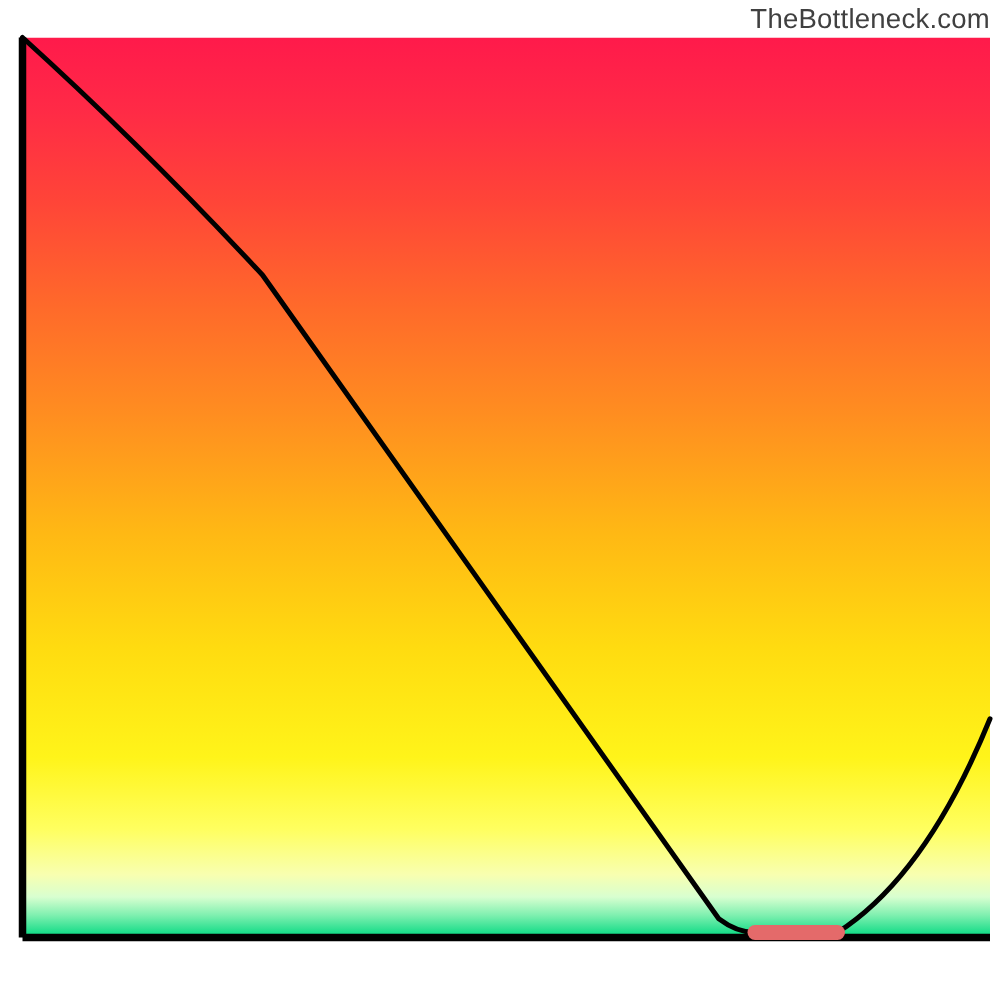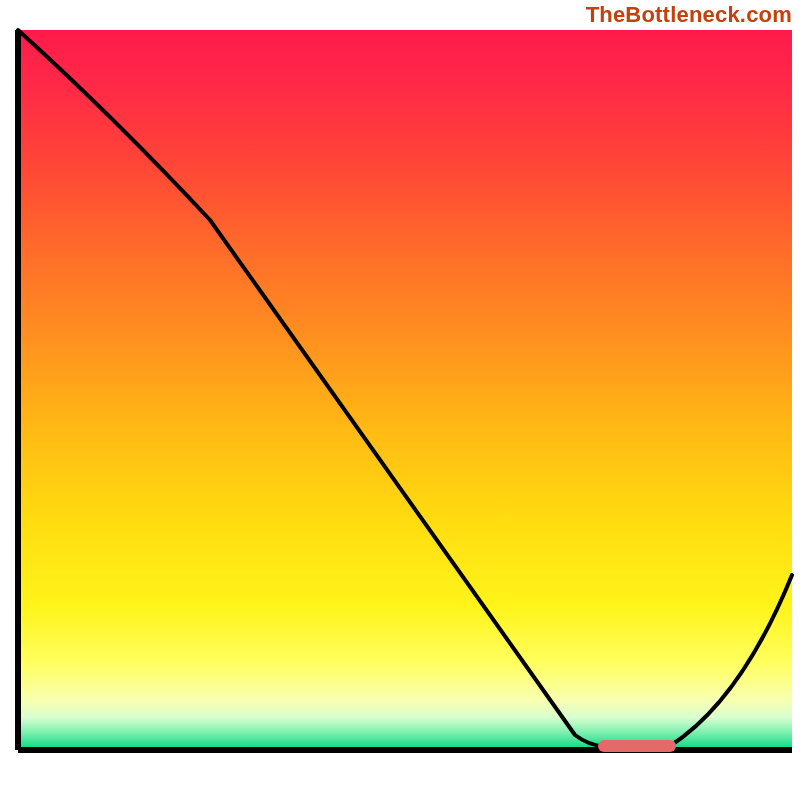--- a/index.html
+++ b/index.html
@@ -13,22 +13,22 @@
   .container {
     position: relative;
     width: 800px;
     height: 800px;
   }
   .watermark {
     position: absolute;
     top: 2px;
     right: 8px;
     font-size: 22px;
-    font-weight: bold;
-    color: #c2410c;
+    font-weight: normal;
+    color: #404040;
     letter-spacing: 0.2px;
   }
   svg {
     position: absolute;
     top: 0;
     left: 0;
   }
 </style>
 </head>
 <body>

